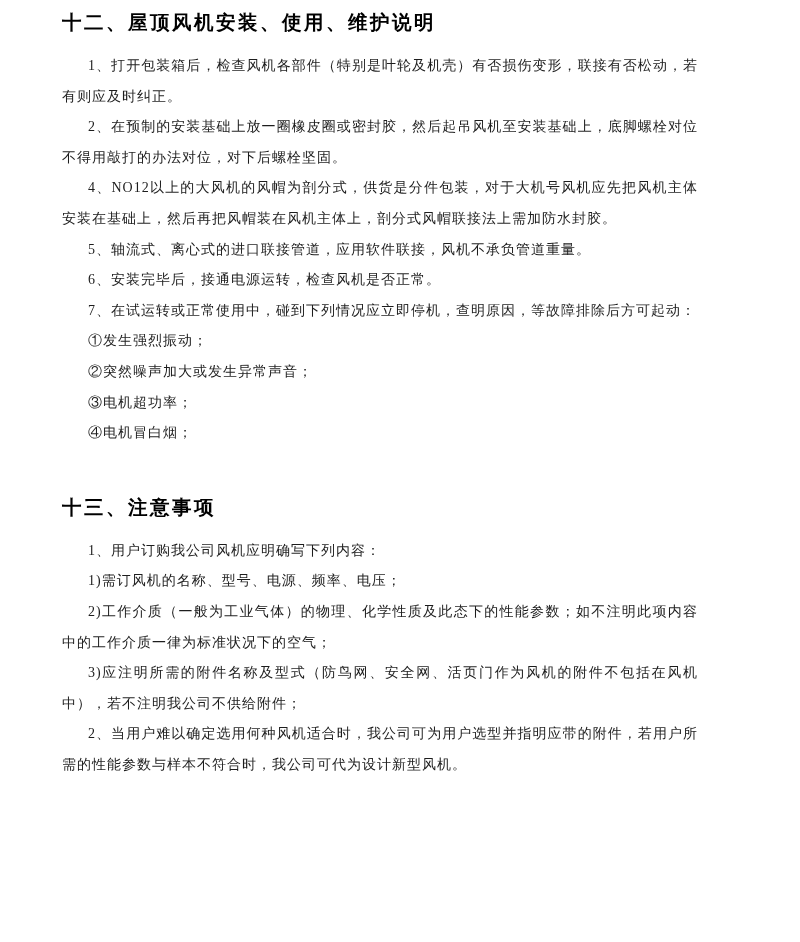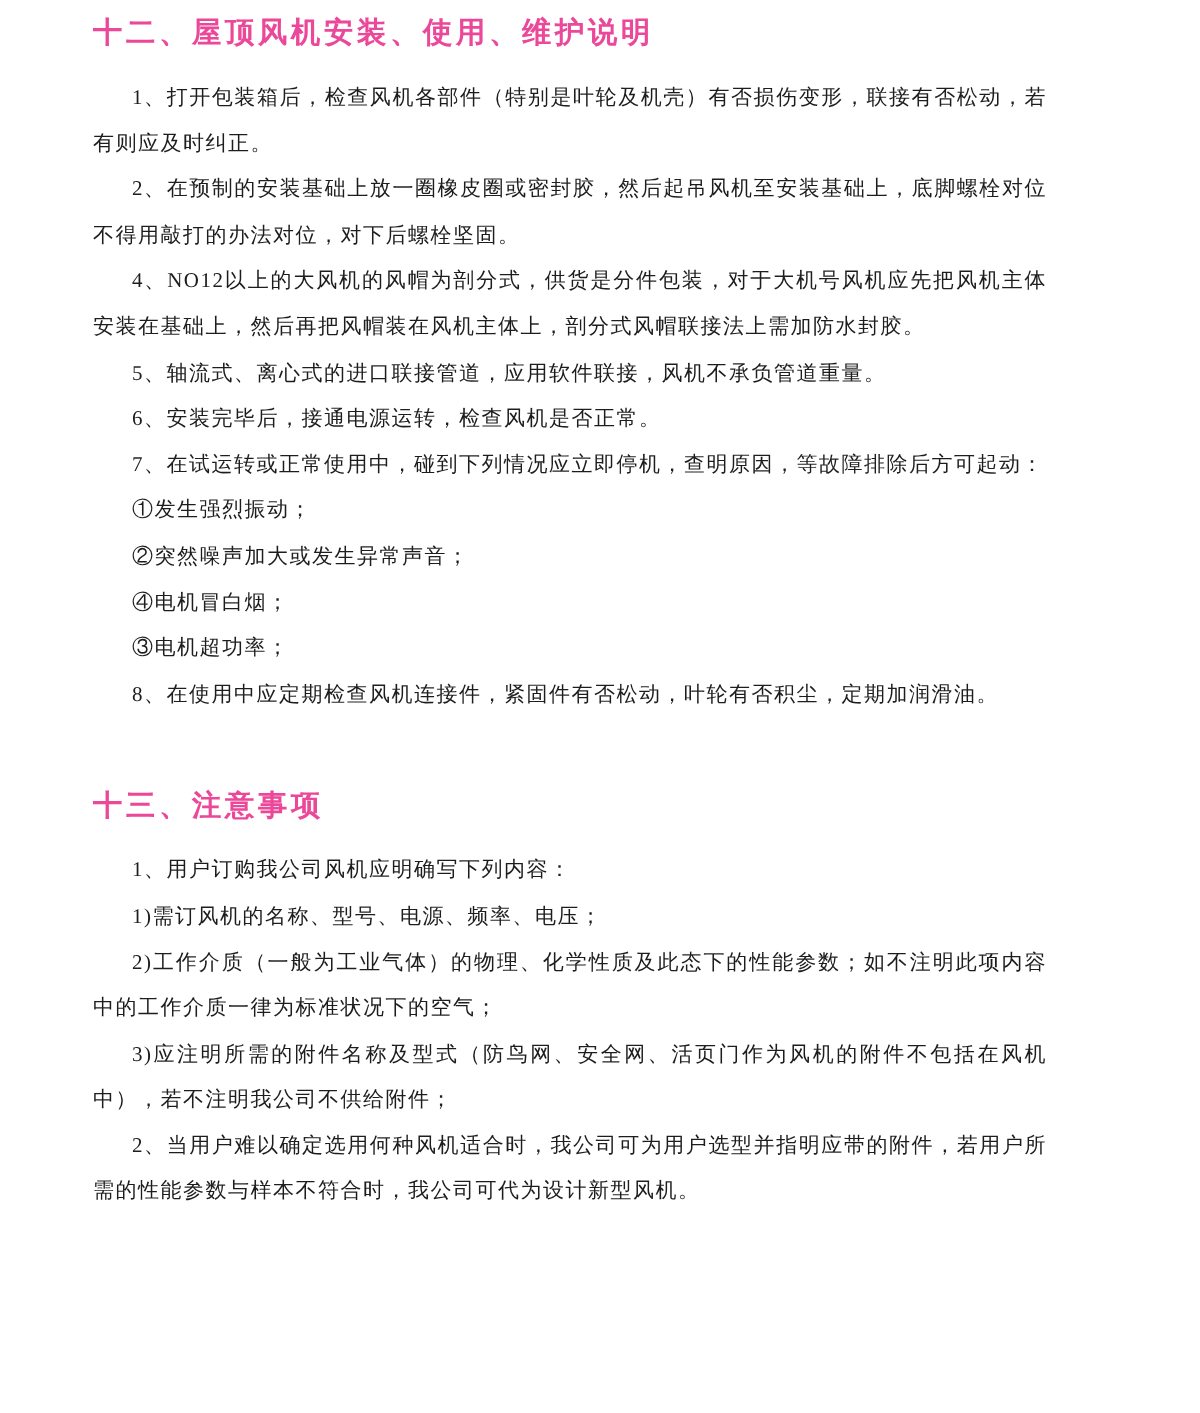--- a/index.html
+++ b/index.html
@@ -22,21 +22,21 @@
   }
   .content {
     width: 636px;
   }
   .sec-title {
     font-size: 19.5px;
     line-height: 26px;
     font-weight: bold;
     letter-spacing: 2.5px;
     margin: 4px 0 15px 0;
-    color: #ec4899;
+    color: #000000;
   }
   .sec-title.second {
     margin-top: 46px;
   }
   .para {
     margin: 0;
     font-size: 14px;
     line-height: 30.6px;
     letter-spacing: 1px;
     text-indent: 26px;
@@ -53,23 +53,22 @@
       <h1 class="sec-title">十二、屋顶风机安装、使用、维护说明</h1>
 
       <p class="para">1、打开包装箱后，检查风机各部件（特别是叶轮及机壳）有否损伤变形，联接有否松动，若有则应及时纠正。</p>
       <p class="para">2、在预制的安装基础上放一圈橡皮圈或密封胶，然后起吊风机至安装基础上，底脚螺栓对位不得用敲打的办法对位，对下后螺栓坚固。</p>
       <p class="para">4、NO12以上的大风机的风帽为剖分式，供货是分件包装，对于大机号风机应先把风机主体安装在基础上，然后再把风帽装在风机主体上，剖分式风帽联接法上需加防水封胶。</p>
       <p class="para">5、轴流式、离心式的进口联接管道，应用软件联接，风机不承负管道重量。</p>
       <p class="para">6、安装完毕后，接通电源运转，检查风机是否正常。</p>
       <p class="para">7、在试运转或正常使用中，碰到下列情况应立即停机，查明原因，等故障排除后方可起动：</p>
       <p class="para">①发生强烈振动；</p>
       <p class="para">②突然噪声加大或发生异常声音；</p>
+      <p class="para">③电机超功率；</p>
       <p class="para">④电机冒白烟；</p>
-      <p class="para">③电机超功率；</p>
-      <p class="para">8、在使用中应定期检查风机连接件，紧固件有否松动，叶轮有否积尘，定期加润滑油。</p>
     </section>
 
     <section>
       <h1 class="sec-title second">十三、注意事项</h1>
 
       <p class="para">1、用户订购我公司风机应明确写下列内容：</p>
       <p class="para">1)需订风机的名称、型号、电源、频率、电压；</p>
       <p class="para">2)工作介质（一般为工业气体）的物理、化学性质及此态下的性能参数；如不注明此项内容中的工作介质一律为标准状况下的空气；</p>
       <p class="para">3)应注明所需的附件名称及型式（防鸟网、安全网、活页门作为风机的附件不包括在风机中），若不注明我公司不供给附件；</p>
       <p class="para">2、当用户难以确定选用何种风机适合时，我公司可为用户选型并指明应带的附件，若用户所需的性能参数与样本不符合时，我公司可代为设计新型风机。</p>

